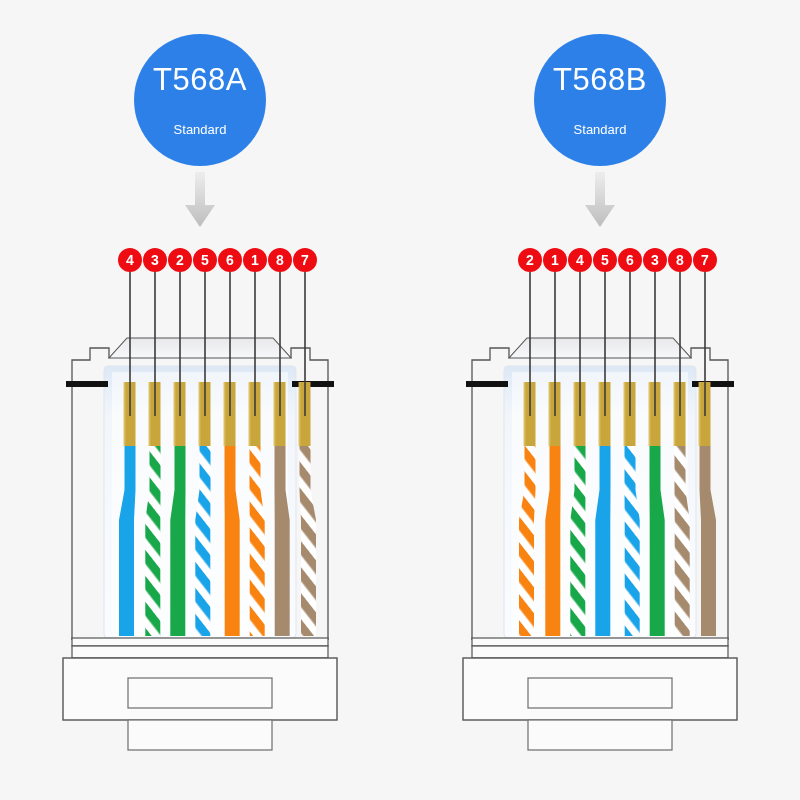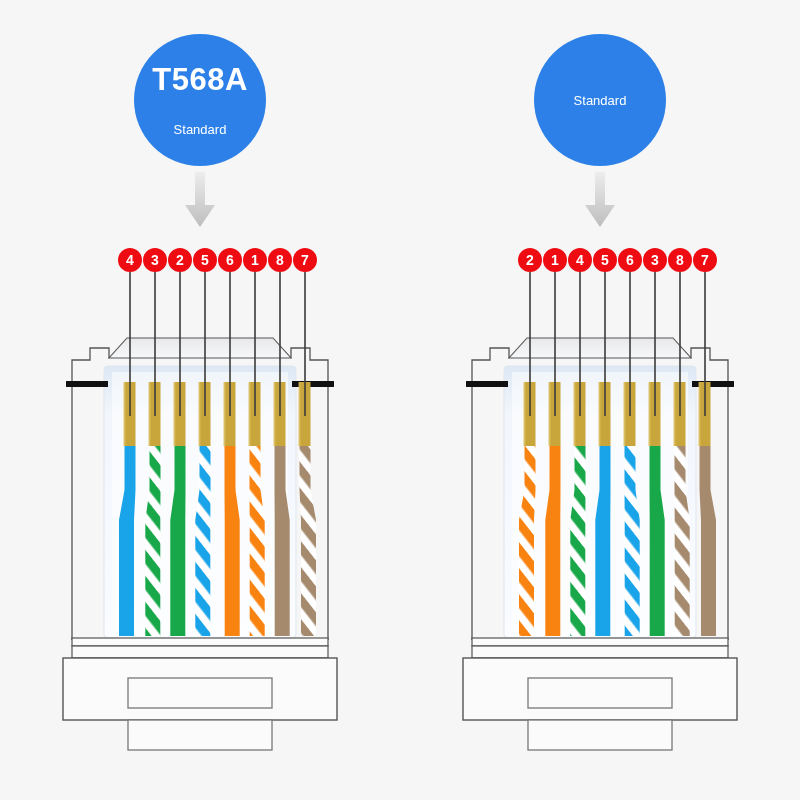--- a/index.html
+++ b/index.html
@@ -18,21 +18,21 @@
   
   .std-circle{
     position:absolute;
     width:132px;height:132px;border-radius:50%;
     left:134px;top:34px;
     display:flex;flex-direction:column;
     align-items:center;justify-content:center;
     color:#fff;
   }
   .std-title{
-    font-size:31px;font-weight:bold;letter-spacing:.5px;
+    font-size:31px;font-weight:normal;letter-spacing:.5px;
     line-height:1.05;margin-bottom:26px;
   }
   .std-sub{font-size:13px;line-height:1;}
 
   
   .arrow{
     position:absolute;left:184px;top:172px;width:32px;height:58px;
   }
 
   
@@ -164,20 +164,21 @@
           <rect x="63" y="658" width="274" height="62" fill="#fbfbfb" stroke="#555555" stroke-width="1.4"></rect>
           <rect x="128" y="678" width="144" height="30" fill="#fbfbfb" stroke="#777" stroke-width="1.3"></rect>
           <rect x="128" y="720" width="144" height="30" fill="#fbfbfb" stroke="#777" stroke-width="1.3"></rect>
         </g>
       </svg>
   </div>
 
   <div class="panel right">
 
     <div class="std-circle" style="background: rgb(44, 128, 232);">
+      <div class="std-title">T568B</div>
       <div class="std-sub">Standard</div>
     </div>
 
     <div class="arrow">
       <svg width="32" height="58" viewBox="0 0 32 58">
         <defs>
           <linearGradient id="agB" x1="0" y1="0" x2="0" y2="1">
             <stop offset="0%" stop-color="#ededed"></stop>
             <stop offset="100%" stop-color="#bdbdbd"></stop>
           </linearGradient>

